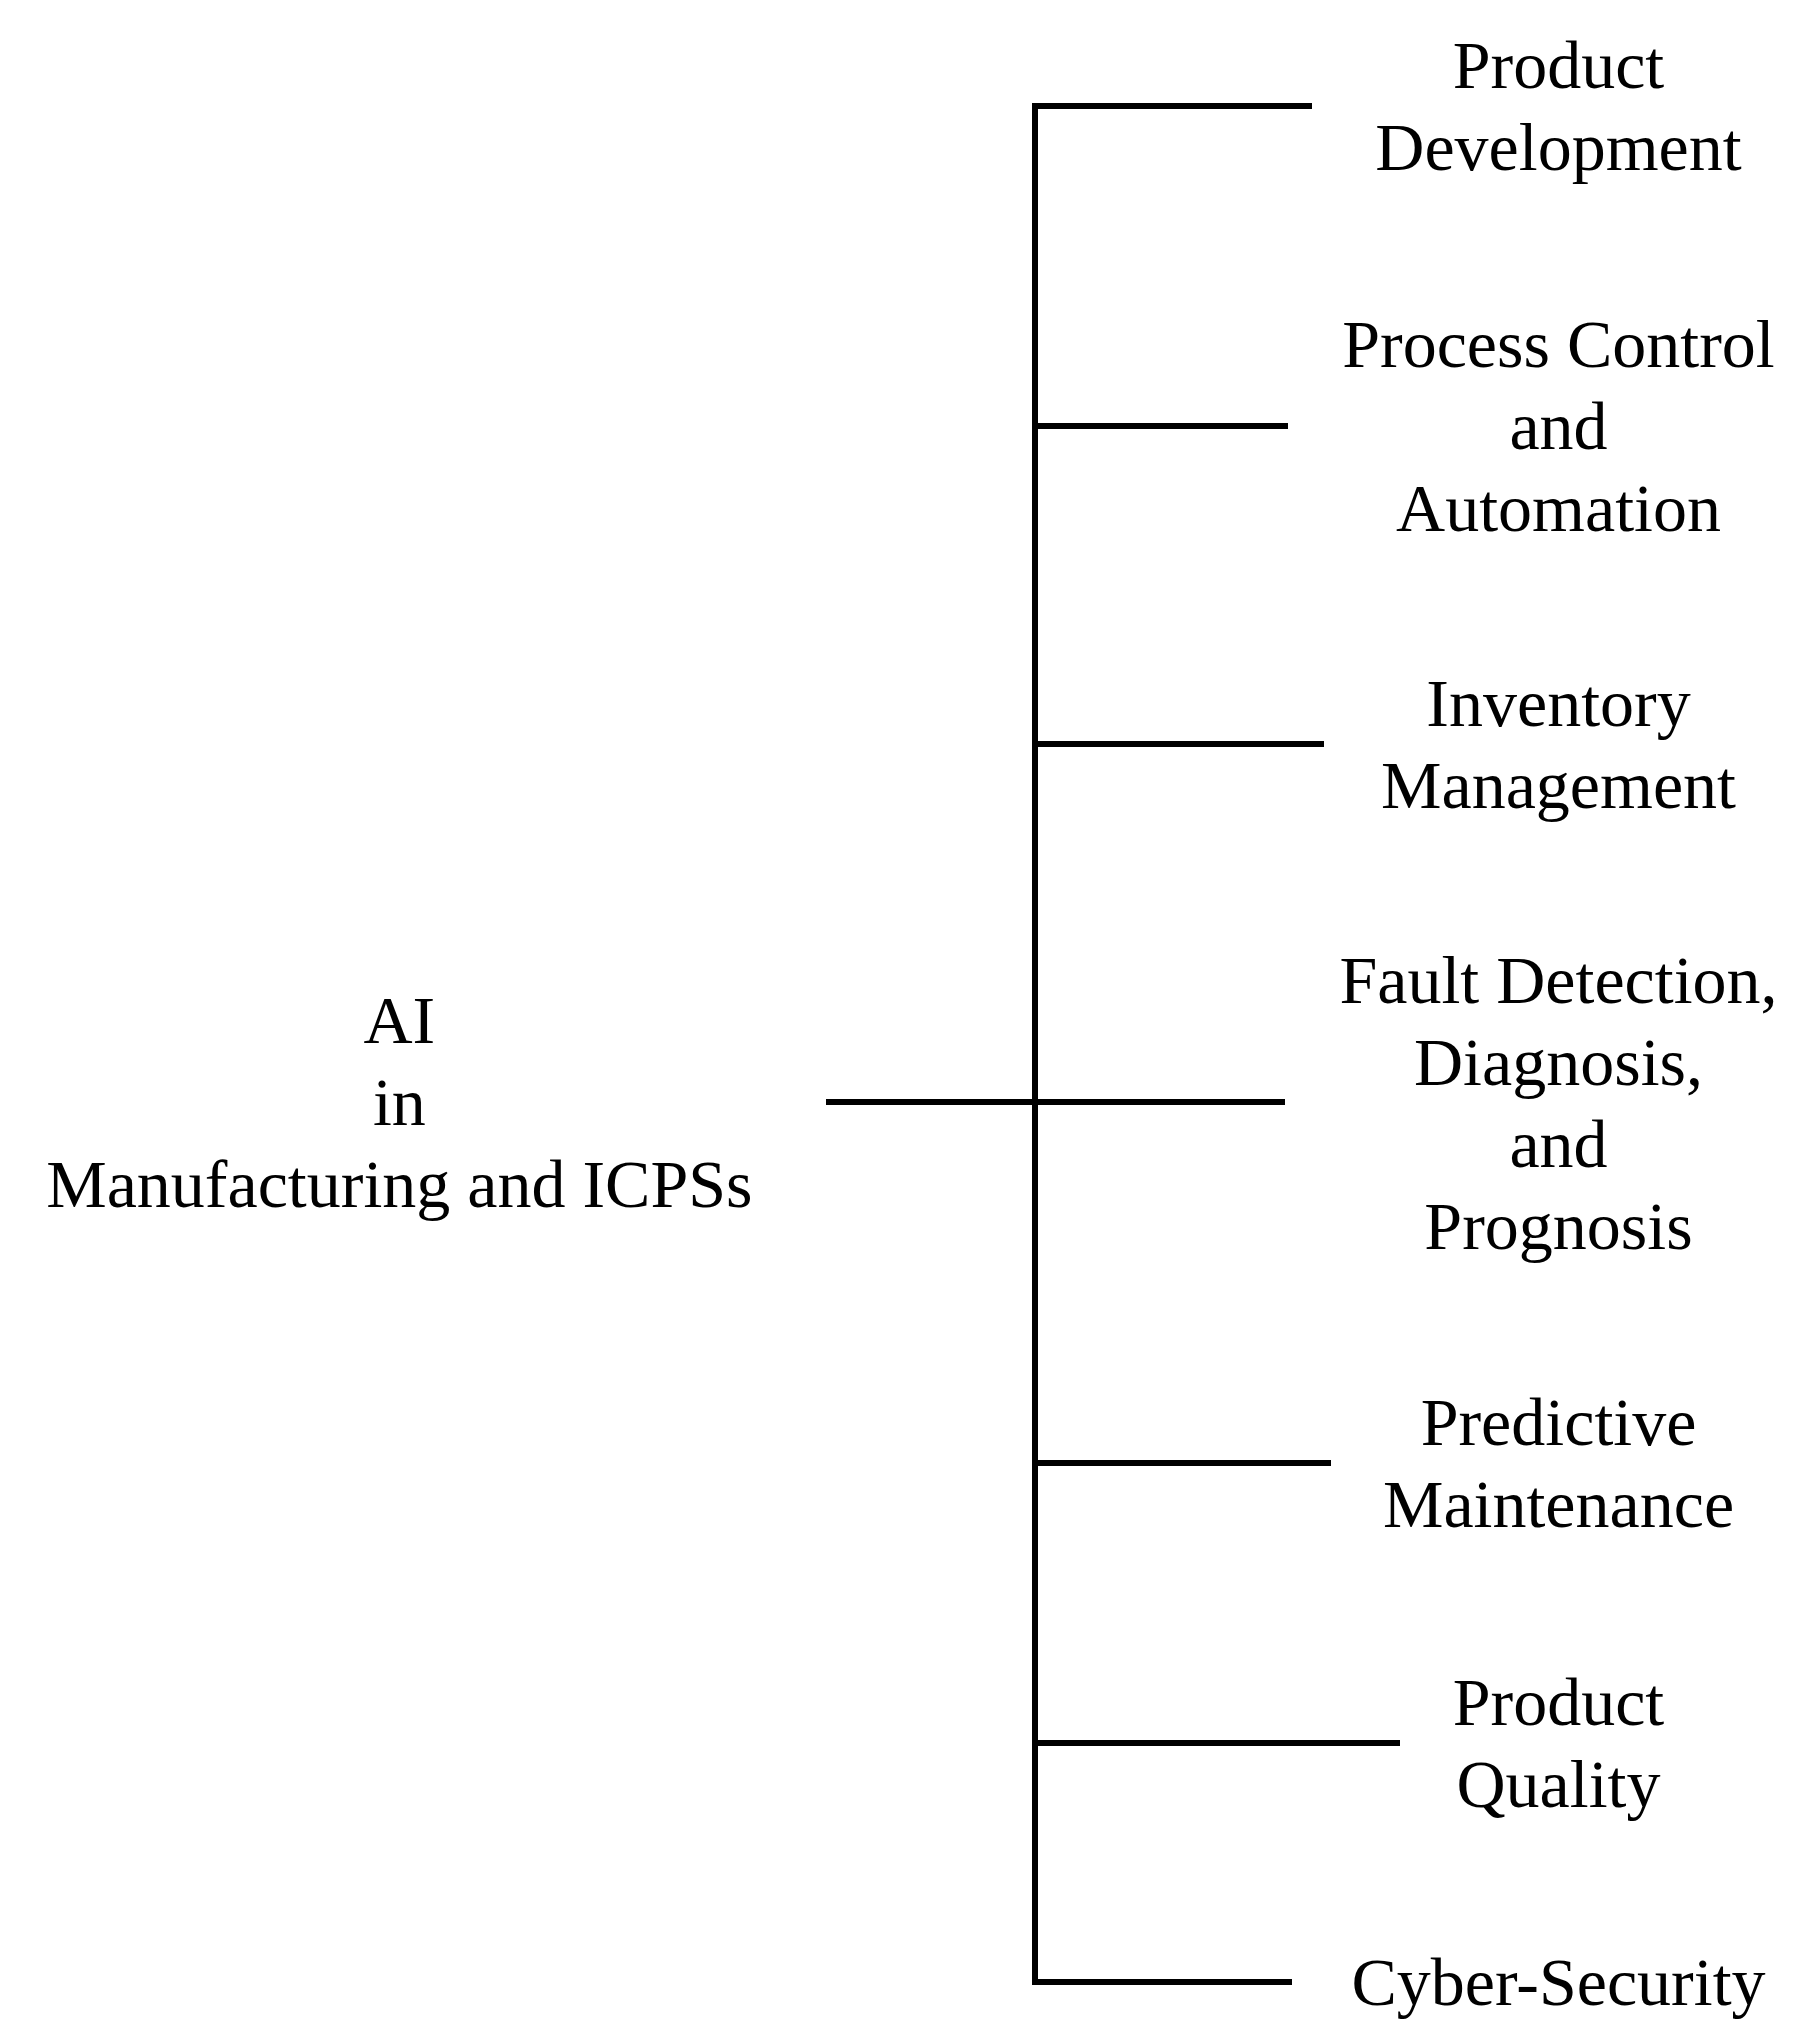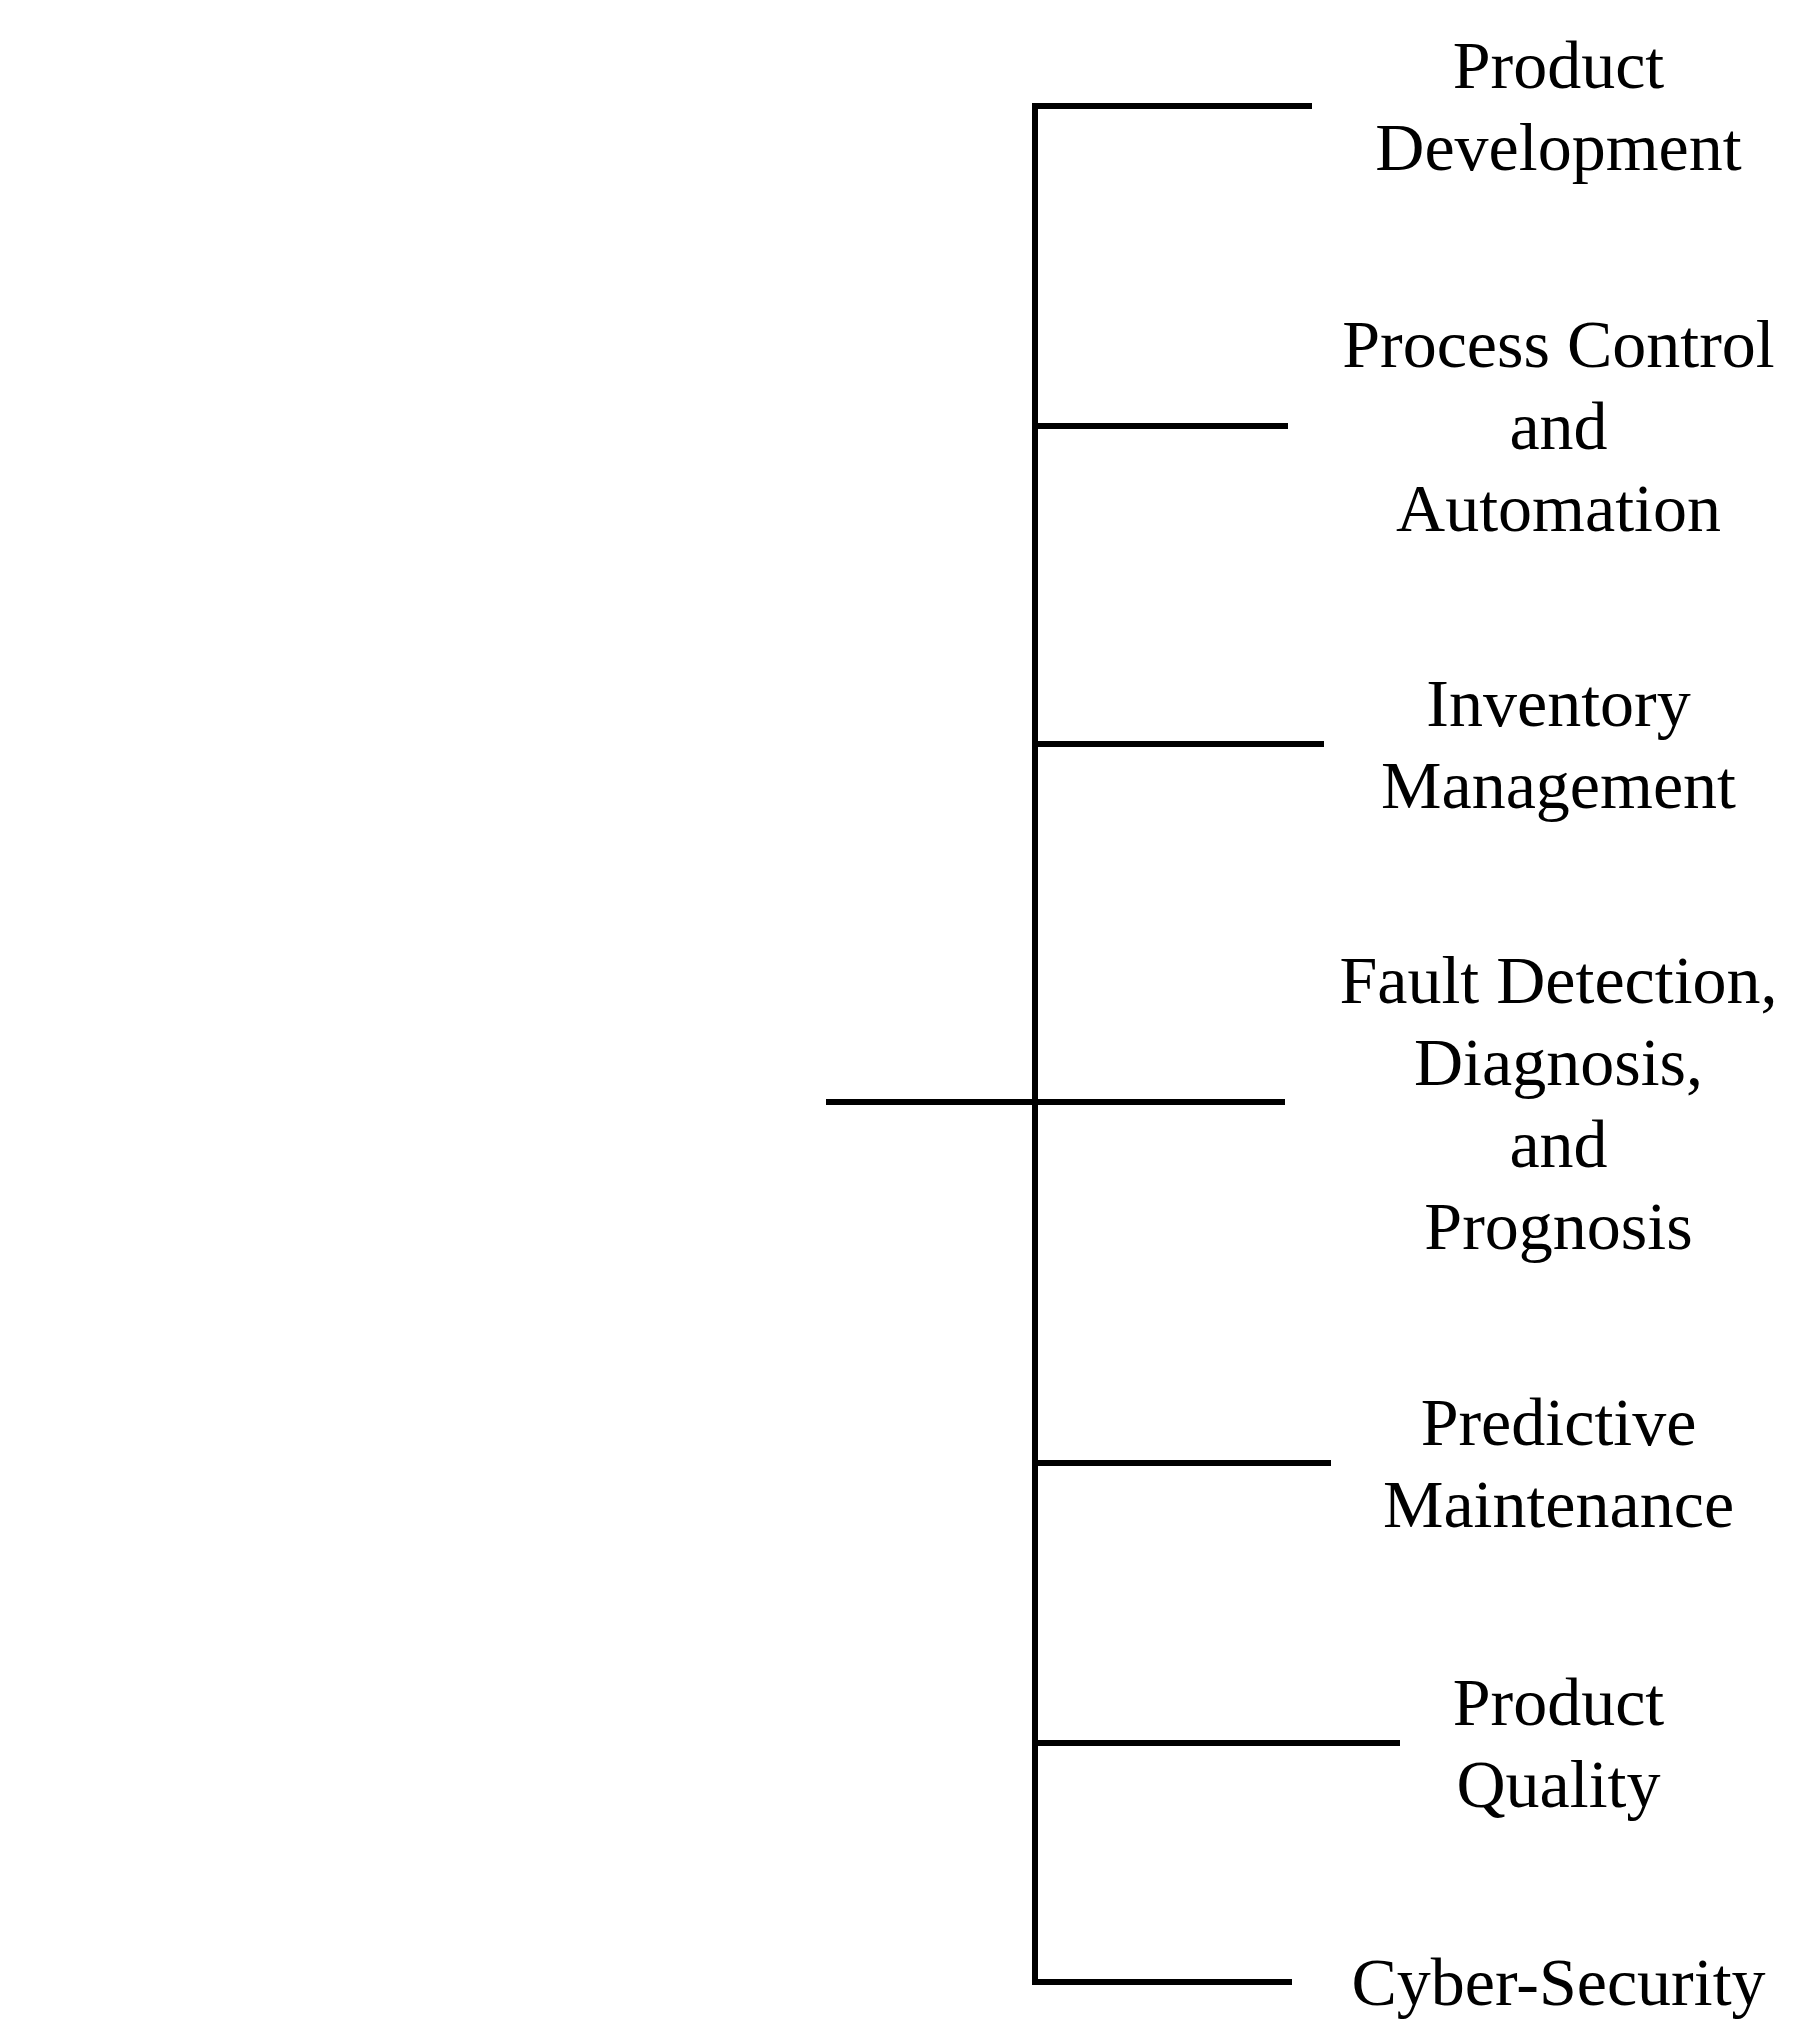--- a/index.html
+++ b/index.html
@@ -38,20 +38,23 @@
   .label.branch {
     left: 1201px;
     width: 715px;
   }
 </style>
 </head>
 <body>
 
 <div class="canvas">
 
+  <div class="label root">AI
+in
+Manufacturing and ICPSs</div>
 
   <div class="line h" style="left:826px; top:1099px; width:206px;"></div>
 
   <div class="line v" style="left:1032px; top:103px; height:1881px;"></div>
 
   <div class="line h" style="left:1032px; top:103px; width:280px;"></div>
   <div class="label branch" style="top:24px;">Product
 Development</div>
 
   <div class="line h" style="left:1032px; top:423px; width:256px;"></div>

